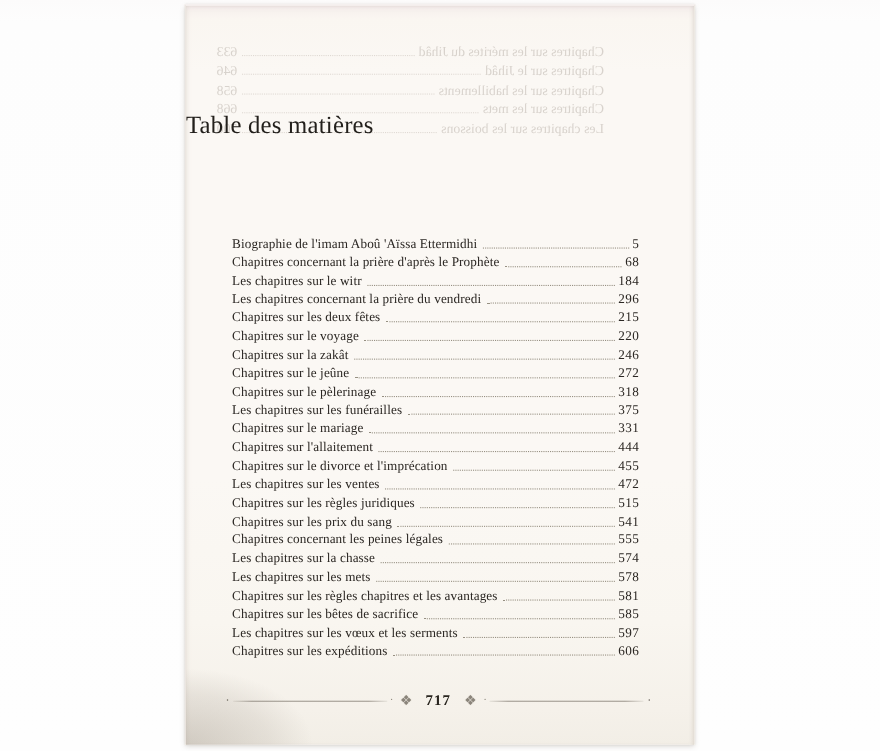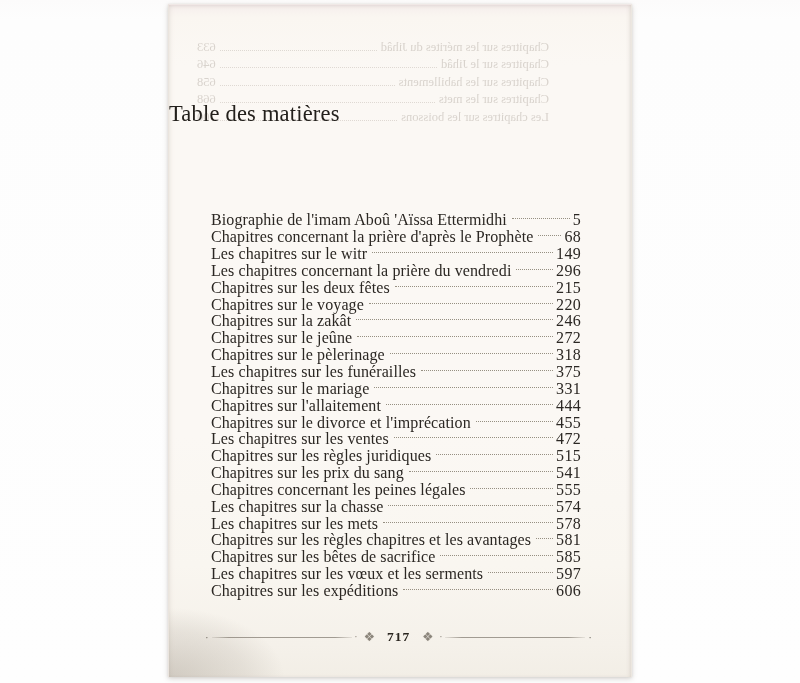--- a/index.html
+++ b/index.html
@@ -56,23 +56,23 @@
     position:absolute;top:96px;left:0;right:36px;
     margin:0;
     font-size:22.5px;font-weight:normal;
     letter-spacing:.2px;color:#23201c;
   }
   
   .toc{
     position:absolute;top:207px;left:42px;right:50px;
   }
   .toc-row{
-    display:flex;align-items:center;
+    display:flex;align-items:flex-end;
     height:16.85px;
-    font-size:16px;color:#2b2723;
+    font-size:12px;color:#2b2723;
     white-space:nowrap;
   }
   .toc-row .label{letter-spacing:.1px;}
   .toc-row .lead{
     flex:1;border-bottom:1.2px dotted #857e6f;
     margin:0 3px 3px 5px;opacity:.85;
   }
   .toc-row .pg{letter-spacing:.3px;}
   
   .footer{
@@ -148,21 +148,21 @@
 
   <div class="toc-row">
     <span class="label">Chapitres concernant la prière d'après le Prophète</span>
     <span class="lead"></span>
     <span class="pg">68</span>
   </div>
 
   <div class="toc-row">
     <span class="label">Les chapitres sur le witr</span>
     <span class="lead"></span>
-    <span class="pg">149</span>
+    <span class="pg">184</span>
   </div>
 
   <div class="toc-row">
     <span class="label">Les chapitres concernant la prière du vendredi</span>
     <span class="lead"></span>
     <span class="pg">296</span>
   </div>
 
   <div class="toc-row">
     <span class="label">Chapitres sur les deux fêtes</span>

